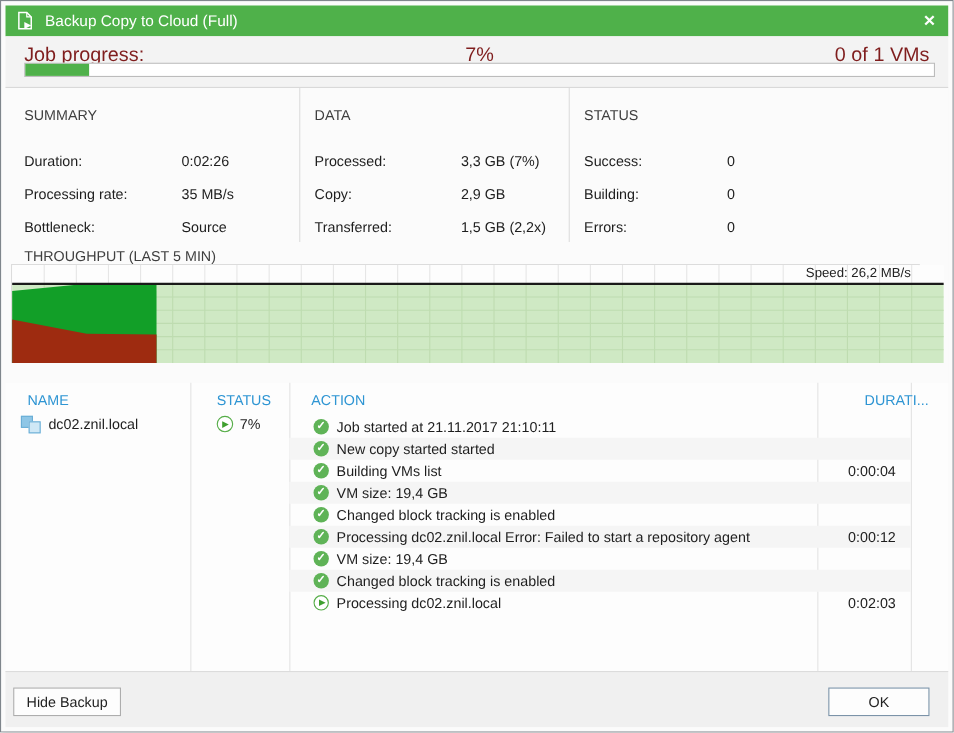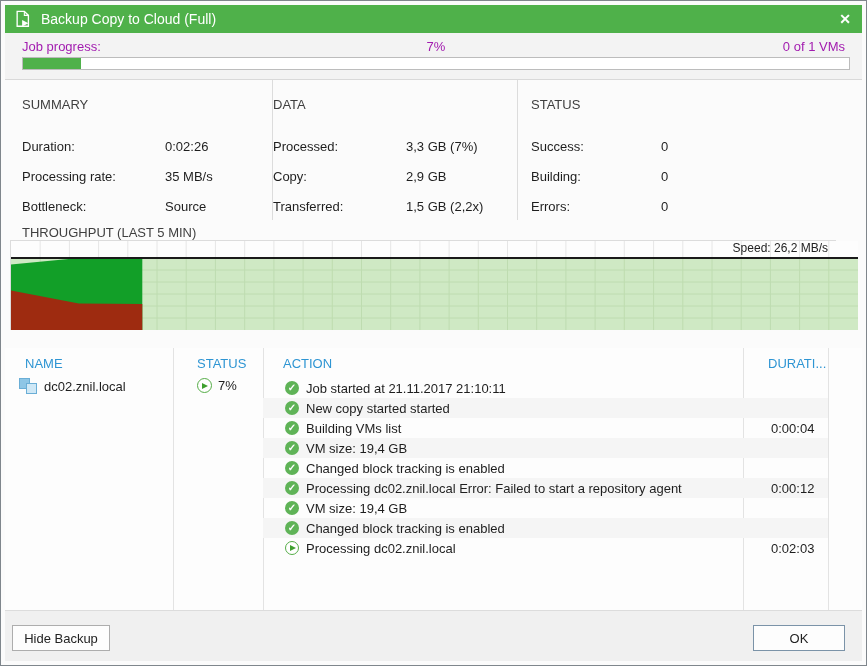--- a/index.html
+++ b/index.html
@@ -16,53 +16,53 @@
               display:flex; align-items:center; color:#fff; }
   .title-icon { margin-left:9px; display:flex; align-items:center; }
   .title-text { margin-left:9px; font-size:14px; }
   .close-btn { position:absolute; right:0; top:0; width:34px; height:28px; display:flex;
                align-items:center; justify-content:center; font-size:14px; font-weight:bold;
                color:#fff; cursor:pointer; }
 
   
   .progress-strip { position:absolute; left:0; top:28px; width:857px; height:47px;
                     background:#f3f3f3; border-bottom:1px solid #d9d9d9; }
-  .progress-labels { position:absolute; left:17px; right:12px; top:6px; height:16px; font-size:13px; color:#a21caf; }
+  .progress-labels { position:absolute; left:17px; right:12px; top:6px; height:16px; font-size:18px; color:#7f1d1d; }
   .pl-left  { position:absolute; left:0; }
   .pl-center{ position:absolute; left:0; right:0; text-align:center; }
   .pl-right { position:absolute; right:5px; }
   .progress-track { position:absolute; left:17px; top:24px; width:828px; height:13px;
                     background:#fff; border:1px solid #bcbcbc; }
   .progress-fill { height:100%; background:#4fb14a; width:0; }
 
   
   .stats { position:absolute; left:0; top:75px; width:857px; height:140px; display:flex; }
   .stat-col { padding-top:17px; font-size:13px; color:#1e1e1e; }
   .stat-col-1 { width:267px; padding-left:17px; }
-  .stat-col-2 { width:245px; border-left:1px solid #dcdcdc; }
+  .stat-col-2 { width:245px; padding-left:13px; border-left:1px solid #dcdcdc; }
   .stat-col-3 { flex:1; padding-left:13px; border-left:1px solid #dcdcdc; }
   .stat-heading { font-size:13px; color:#3f3f3f; margin-bottom:19px; }
   .stat-row { display:flex; height:30px; align-items:center; }
   .stat-col-1 .stat-label { width:143px; }
   .stat-col-2 .stat-label { width:133px; }
   .stat-col-3 .stat-label { width:130px; }
 
   
   .tp-heading { position:absolute; left:17px; top:220px; font-size:13px; color:#3f3f3f; }
   .chart-wrap { position:absolute; left:5px; top:235px; width:826px; height:90px;
                 border:1px solid #dcdcdc; border-bottom:none; }
   .chart-wrap svg { display:block; }
   .speed-label { position:absolute; right:7px; top:0px; font-size:12px; color:#222; }
 
   
   .table-area { position:absolute; left:0; top:343px; width:857px; height:262px; background:#fdfdfd; }
   .vline { position:absolute; top:0; bottom:0; width:1px; background:#e3e3e3; }
   .col-header { position:absolute; top:8px; font-size:13px; color:#2e95d3; }
   .vm-row { position:absolute; left:0; top:30px; width:258px; height:22px; }
-  .vm-name { position:absolute; left:14px; top:0; display:flex; align-items:center; gap:7px;
+  .vm-name { position:absolute; left:14px; top:0; display:flex; gap:7px;
              font-size:13px; color:#1e1e1e; }
   .vm-status { position:absolute; left:192px; top:0; display:flex; align-items:center; gap:6px;
                font-size:13px; color:#1e1e1e; }
   .vm-icon { position:relative; width:18px; height:16px; }
   .vm-icon .sq-back  { position:absolute; left:0; top:0; width:11px; height:11px;
                        background:#8ec6e6; border:1px solid #6aaed6; }
   .vm-icon .sq-front { position:absolute; right:0; bottom:0; width:11px; height:11px;
                        background:#cfe8f6; border:1px solid #6aaed6; }
 
   .action-rows { position:absolute; left:258px; top:30px; width:565px; }
@@ -241,21 +241,21 @@
 
     <div class="table-area">
       <div class="vline" style="left:168px"></div>
       <div class="vline" style="left:258px"></div>
       <div class="vline" style="left:738px"></div>
       <div class="vline" style="left:823px"></div>
 
       <span class="col-header" style="left:20px">NAME</span>
       <span class="col-header" style="left:192px">STATUS</span>
       <span class="col-header" style="left:278px">ACTION</span>
-      <span class="col-header" style="left:763px">DURATI...</span>
+      <span class="col-header" style="left:781px">DURATI...</span>
 
       <div class="vm-row">
         <span class="vm-name">
           <span class="vm-icon">
               <span class="sq-back"></span>
               <span class="sq-front"></span>
             </span>
           <span>dc02.znil.local</span>
         </span>
         <span class="vm-status">

